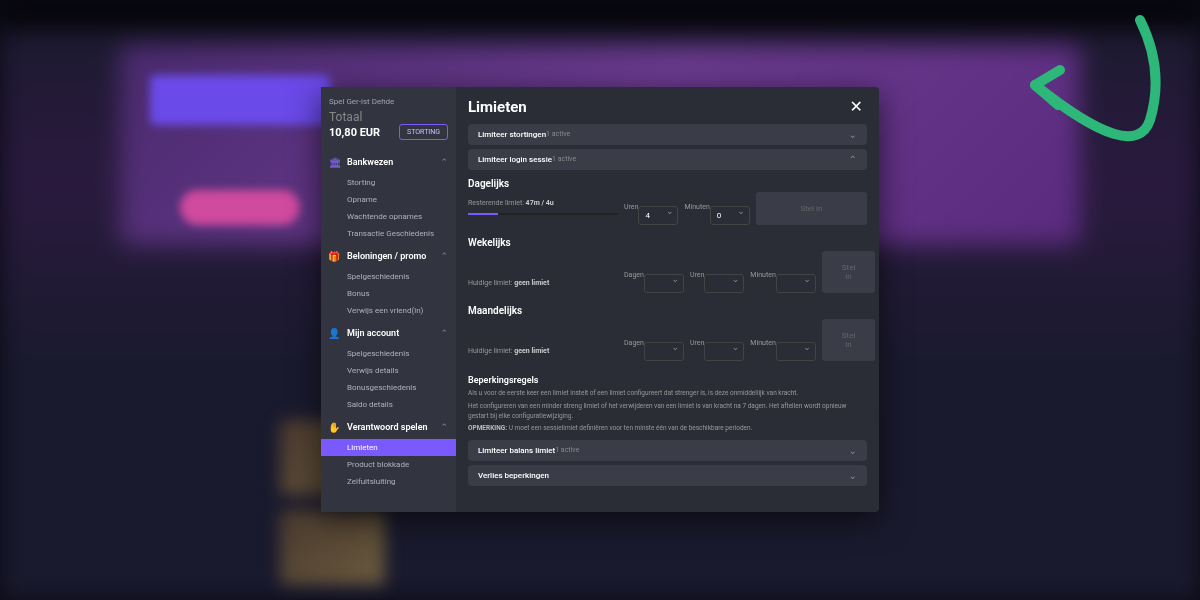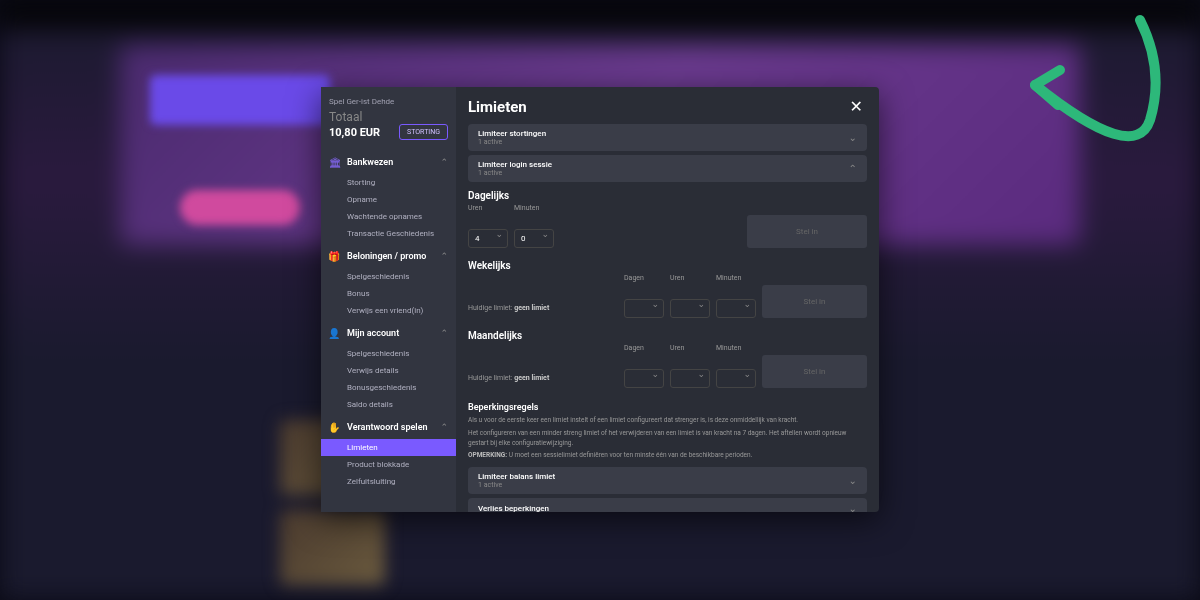--- a/index.html
+++ b/index.html
@@ -25,32 +25,32 @@
 .side-section-title{flex:1;font-size:9px;color:#fff;font-weight:600}
 .side-chevron{color:#888;font-size:9px}
 .side-items{padding:0}
 .side-item{padding:4px 8px 4px 26px;font-size:8px;color:#b0b0c0;cursor:pointer}
 .side-item.active{background:#7a5aff;color:#fff}
 .main{flex:1;padding:10px 12px;overflow:hidden}
 .main-header{display:flex;justify-content:space-between;align-items:center;margin-bottom:8px}
 .main-title{font-size:15px;color:#fff;font-weight:700}
 .close-btn{background:none;border:none;color:#fff;font-size:16px;cursor:pointer;padding:0 4px}
 .panel{background:#3a3d48;border-radius:4px;padding:5px 10px;margin-bottom:4px;display:flex;justify-content:space-between;align-items:center;cursor:pointer}
-.panel-left{display:flex;flex-direction:column}
+.panel-left{display:flex;flex-direction:row}
 .panel-title{font-size:8px;color:#fff;font-weight:500}
 .panel-sub{font-size:7px;color:#888}
 .panel-chevron{color:#888;font-size:10px}
 .limit-section{padding:4px 0 8px}
 .limit-heading{font-size:10px;color:#fff;font-weight:600;margin-bottom:3px}
 .limit-sub{font-size:7px;color:#999;margin-bottom:6px}
 .limit-sub strong{color:#ccc}
 .limit-row{display:flex;gap:6px;align-items:flex-end}
 .limit-prog{flex:0 0 140px;height:2px;background:#222;margin-bottom:10px;position:relative}
 .limit-prog::after{content:"";position:absolute;left:0;top:0;height:100%;width:20%;background:#7a5aff}
-.limit-input-group{display:flex;flex-direction:column;gap:14px}
+.limit-input-group{display:flex;flex-direction:row;gap:0}
 .limit-label{font-size:7px;color:#999}
 .limit-select{background:#2a2d36;border:1px solid #444;color:#fff;font-size:8px;padding:4px 18px 4px 6px;border-radius:3px;min-width:40px;position:relative;appearance:none;cursor:pointer}
 .limit-select-wrap{position:relative}
 .limit-select-wrap::after{content:"⌄";position:absolute;right:5px;top:3px;color:#888;font-size:9px;pointer-events:none}
 .limit-btn{background:#3a3d48;border:none;color:#666;font-size:8px;padding:12px 20px;border-radius:3px;cursor:pointer;flex:1;max-width:120px;margin-left:auto}
 .rules{margin-top:6px;margin-bottom:6px}
 .rules-title{font-size:9px;color:#fff;font-weight:600;margin-bottom:4px}
 .rules-text{font-size:6.5px;color:#999;line-height:1.5;margin-bottom:3px}
 .rules-text strong{color:#bbb}
 </style>
@@ -158,20 +158,24 @@
       <div class="panel-left">
         <span class="panel-title">Limiteer login sessie</span>
         <span class="panel-sub">1 active</span>
       </div>
       <span class="panel-chevron">⌃</span>
     </div>
 
     <div class="limit-section">
       <div class="limit-heading">Dagelijks</div>
       <div class="limit-row">
+        <div style="flex:0 0 150px">
+          <div class="limit-sub"><span>Resterende limiet: </span><strong>47m / 4u</strong></div>
+          <div class="limit-prog"></div>
+        </div>
         <div class="limit-input-group">
           <span class="limit-label">Uren</span>
           <div class="limit-select-wrap"><select class="limit-select"><option>4</option></select></div>
         </div>
         <div class="limit-input-group">
           <span class="limit-label">Minuten</span>
           <div class="limit-select-wrap"><select class="limit-select"><option>0</option></select></div>
         </div>
         <button class="limit-btn">Stel in</button>
       </div>

